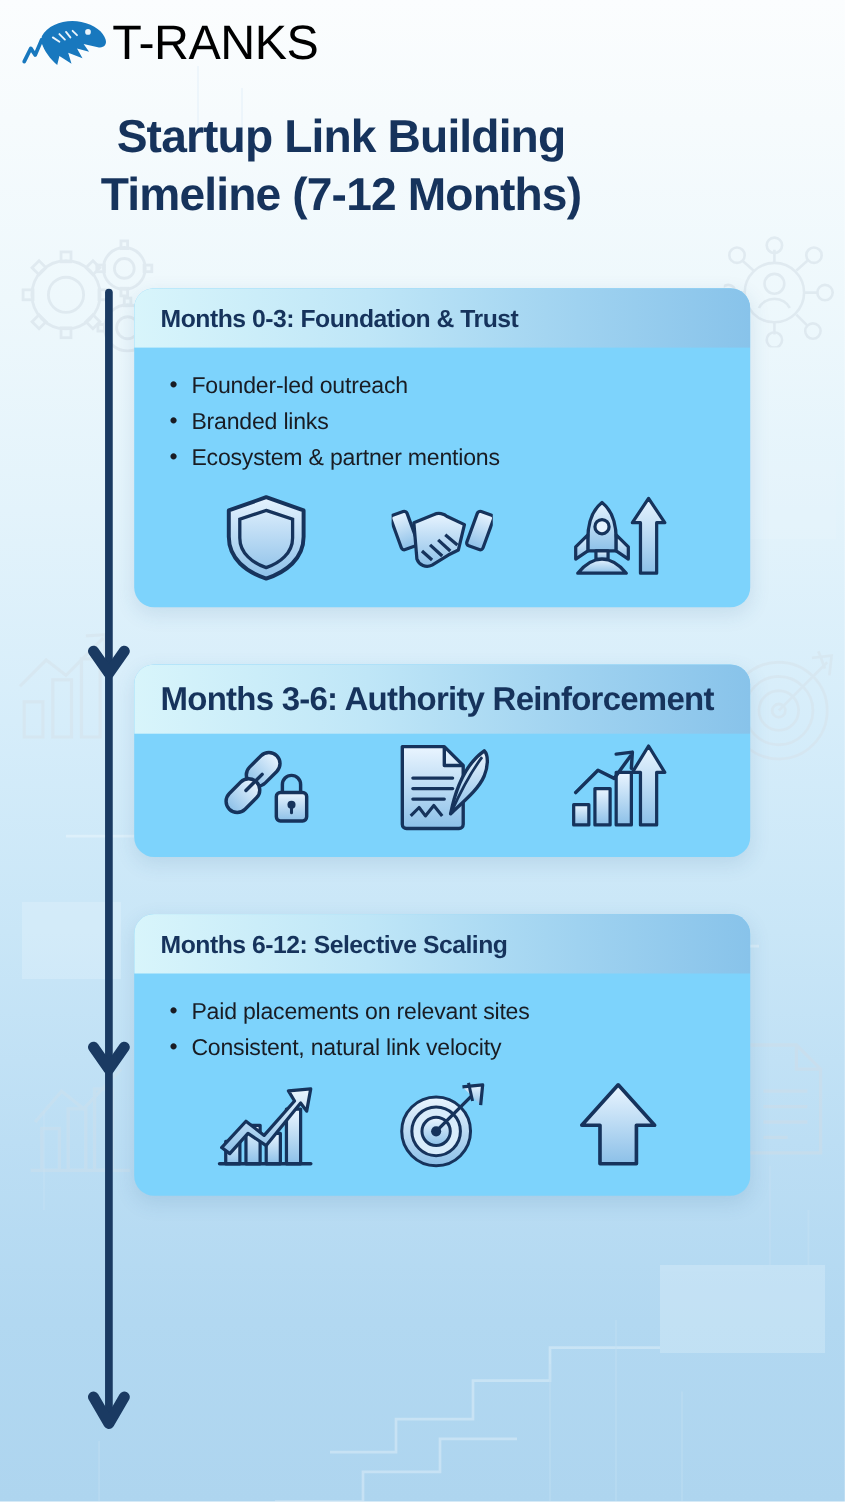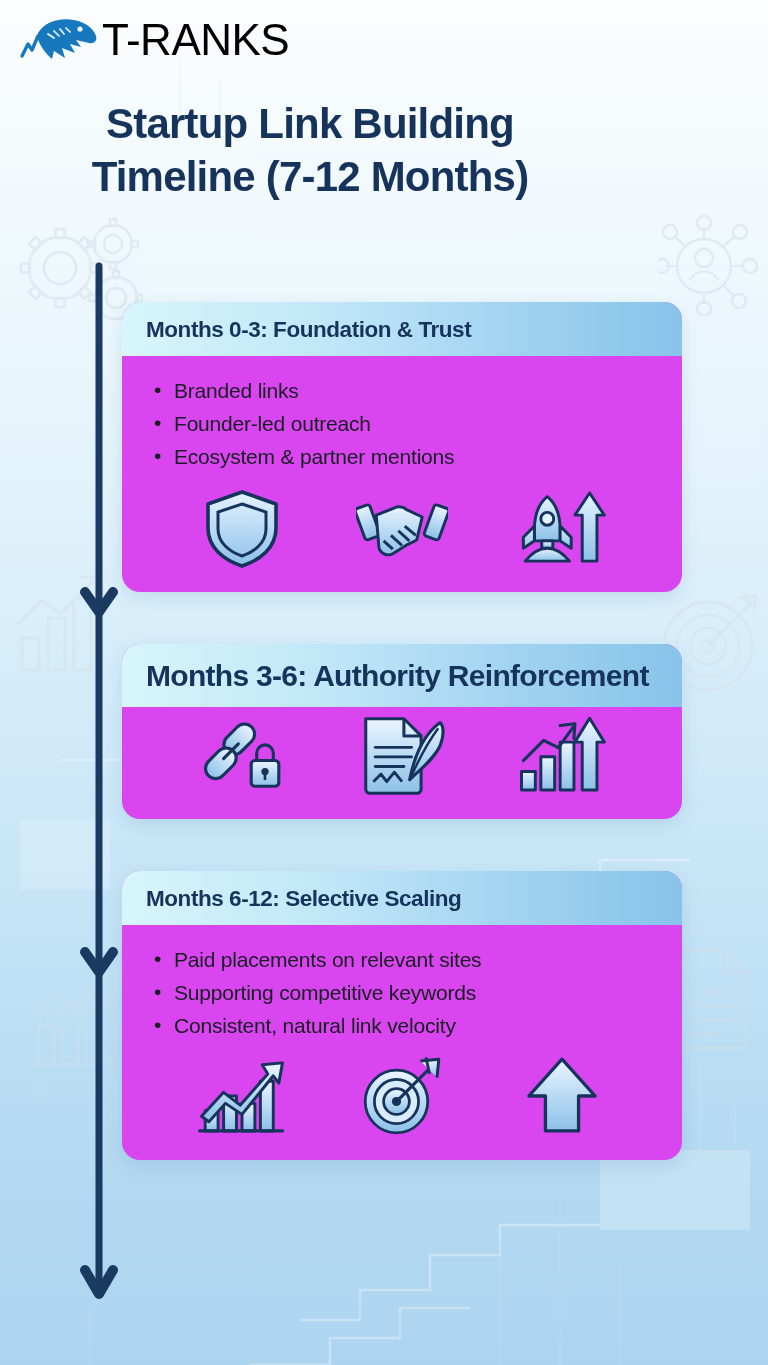--- a/index.html
+++ b/index.html
@@ -33,23 +33,23 @@
     font-size:42px; line-height:1.26; letter-spacing:-0.8px;
     z-index:5; padding:0 40px;
   }
 
   
   .timeline { position:absolute; left:79px; top:262px; width:40px; height:1040px; z-index:3; }
 
   
   .cards { position:absolute; left:122px; top:262px; width:560px; z-index:4; }
   .card {
-    background:#d946ef; border-radius:18px;
+    background:#7dd3fc; border-radius:18px;
     box-shadow:0 6px 18px rgba(40,90,140,0.13);
-    overflow:hidden; margin-bottom:52px;margin-top:40px;
+    overflow:hidden; margin-bottom:52px;
   }
   .card-header {
     background:linear-gradient(90deg,#d8f5fb 0%,#bfe6f7 38%,#9fd2f0 72%,#88c3ea 100%);
     padding:14px 24px 13px 24px;
   }
   .card-header h2 {
     font-size:22.5px; font-weight:bold; color:#16335c;
     letter-spacing:-0.45px; line-height:1.2; white-space:nowrap;
   }
   .card-body { padding:18px 24px 6px 30px; }
@@ -226,22 +226,22 @@
 </div>
 
 <div class="cards">
 
   <div class="card c1">
     <div class="card-header">
       <h2>Months 0-3: Foundation &amp; Trust</h2>
     </div>
     <div class="card-body">
       <ul>
+        <li>Founder-led outreach</li>
         <li>Branded links</li>
-        <li>Founder-led outreach</li>
         <li>Ecosystem &amp; partner mentions</li>
       </ul>
     </div>
     <div class="card-icons">
       <div class="ic">
         <svg viewBox="0 0 92 84">
           <defs>
               <linearGradient id="g1" x1="0" y1="0" x2="0" y2="1">
             <stop offset="0" stop-color="#e6f3ff"></stop>
                 <stop offset="1" stop-color="#8cc0e8"></stop>
@@ -356,21 +356,20 @@
     </div>
   </div>
 
   <div class="card c3">
     <div class="card-header">
       <h2>Months 6-12: Selective Scaling</h2>
     </div>
     <div class="card-body">
       <ul>
         <li>Paid placements on relevant sites</li>
-        <li>Supporting competitive keywords</li>
         <li>Consistent, natural link velocity</li>
       </ul>
     </div>
     <div class="card-icons">
       <div class="ic">
         <svg viewBox="0 0 100 88">
           <defs>
               <linearGradient id="g7" x1="0" y1="0" x2="0" y2="1">
             <stop offset="0" stop-color="#eaf5ff"></stop>
                 <stop offset="1" stop-color="#8cc0e8"></stop>

